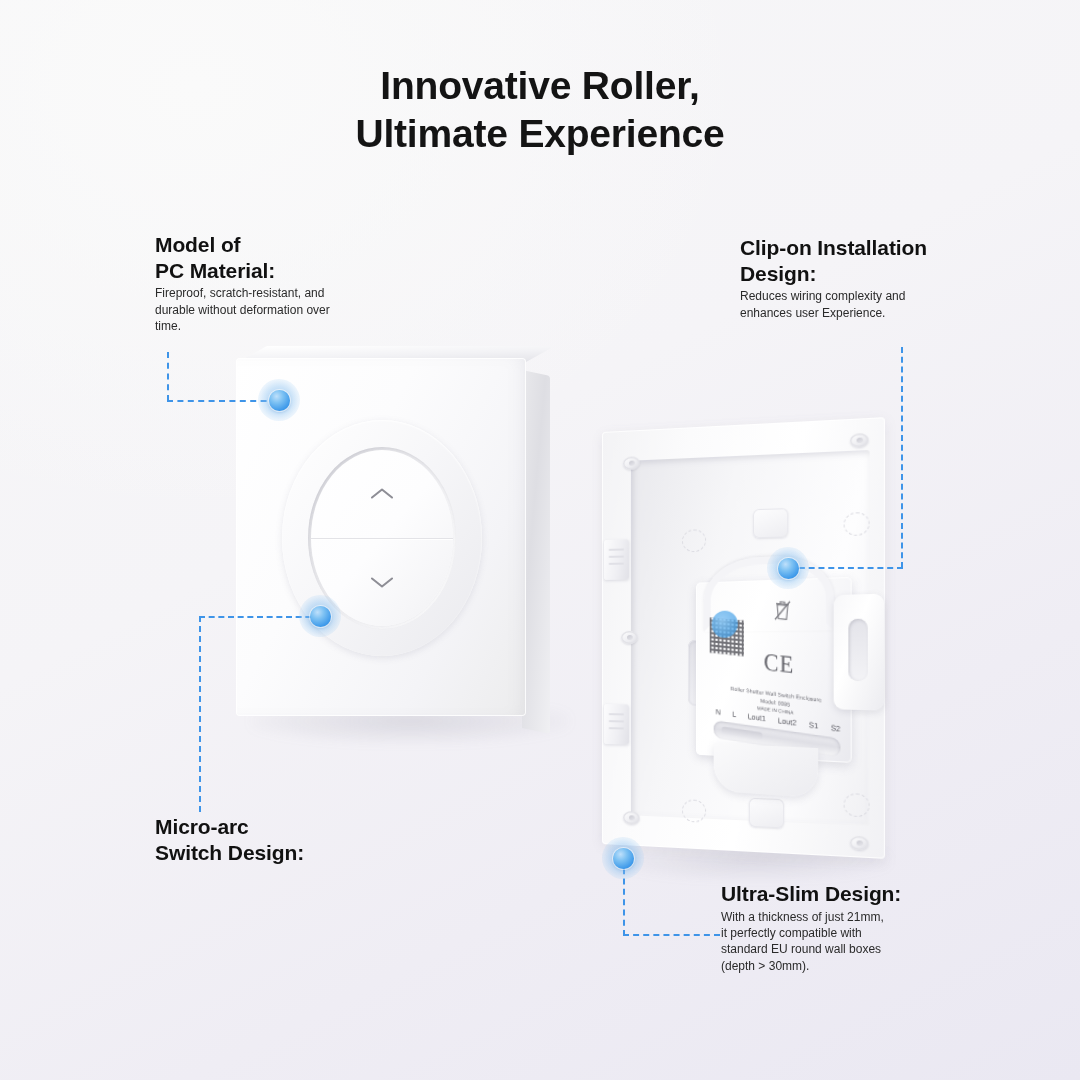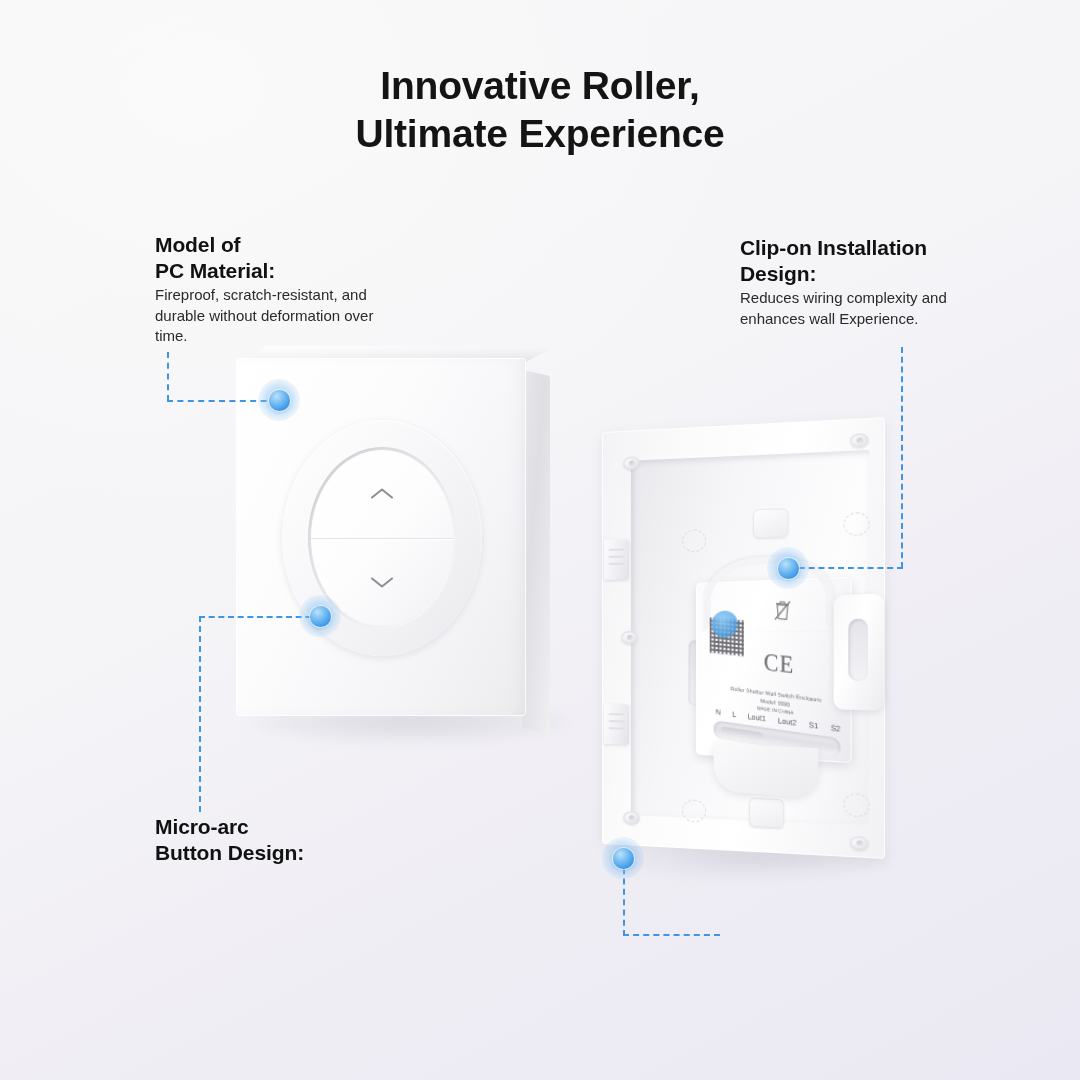--- a/index.html
+++ b/index.html
@@ -41,21 +41,21 @@
   .callout { position: absolute; }
   .callout .c-head {
     font-size: 21px;
     font-weight: bold;
     color: #111111;
     line-height: 1.22;
     letter-spacing: -0.1px;
     white-space: pre-line;
   }
   .callout .c-body {
-    font-size: 15px;
+    font-size: 12px;
     color: #2a2a2a;
     line-height: 1.37;
     margin-top: 2px;
     white-space: pre-line;
   }
 
   #co-pc      { left: 155px; top: 232px; width: 270px; }
   #co-clip    { left: 711px; top: 235px; width: 250px; margin-left: 29px; }
   #co-micro   { left: 155px; top: 814px; width: 255px; }
   #co-slim    { left: 721px; top: 881px; width: 245px; }
@@ -562,22 +562,29 @@
 PC Material:</div>
     <div class="c-body">Fireproof, scratch-resistant, and
 durable without deformation over
 time.</div>
   </div>
 
   <div class="callout" id="co-clip">
     <div class="c-head">Clip-on Installation
 Design:</div>
     <div class="c-body">Reduces wiring complexity and
-enhances wall Experience.</div>
+enhances user Experience.</div>
   </div>
 
   <div class="callout" id="co-micro">
     <div class="c-head">Micro-arc
-Button Design:</div>
-  </div>
-
+Switch Design:</div>
+  </div>
+
+  <div class="callout" id="co-slim">
+    <div class="c-head">Ultra-Slim Design:</div>
+    <div class="c-body">With a thickness of just 21mm,
+it perfectly compatible with
+standard EU round wall boxes
+(depth &gt; 30mm).</div>
+  </div>
 
 </div>
 
 </body></html>

